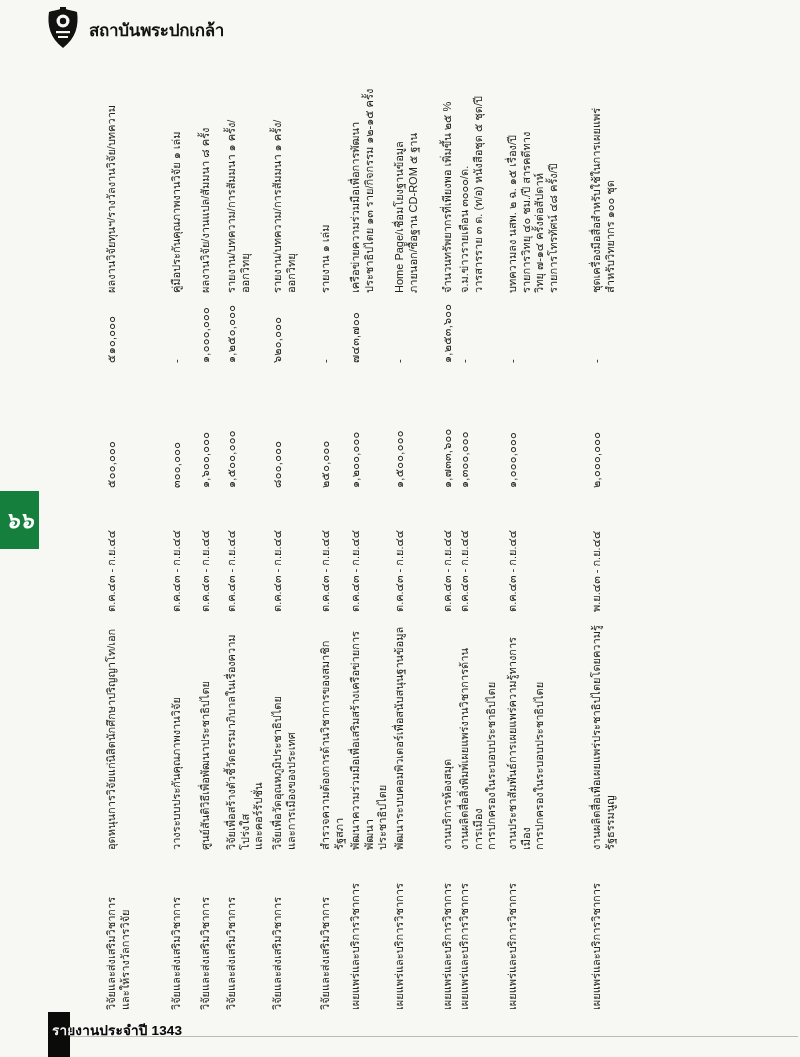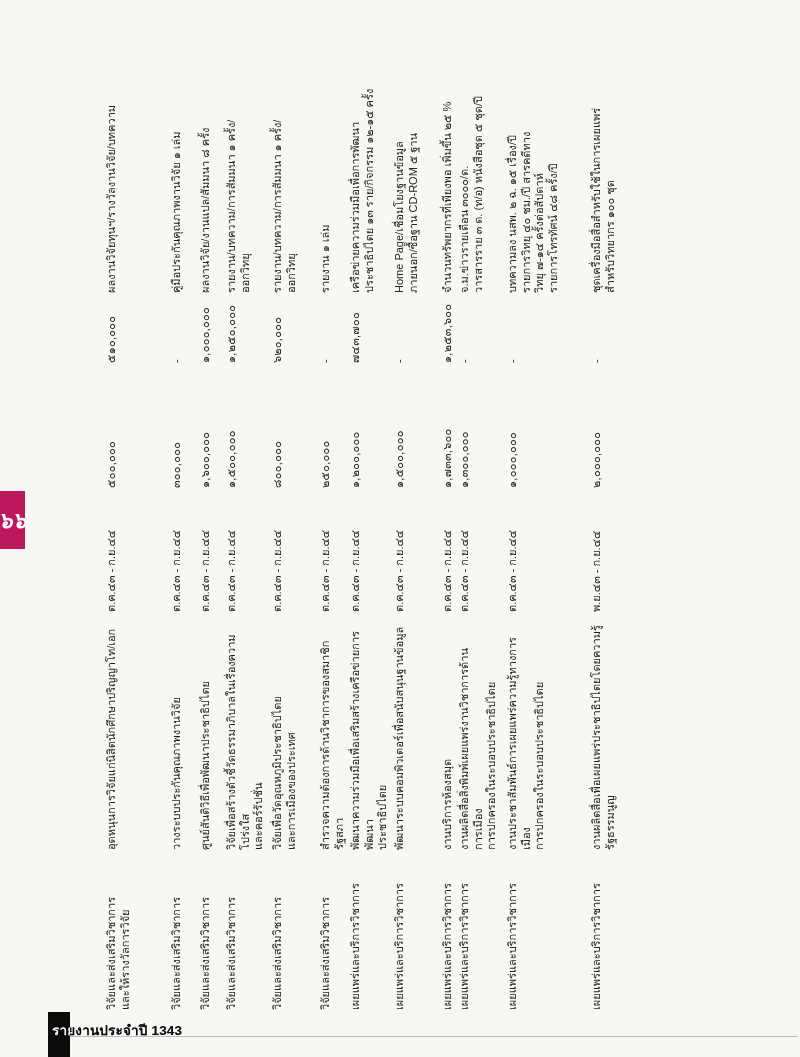--- a/index.html
+++ b/index.html
@@ -14,22 +14,22 @@
   }
   .scan-page { position:absolute; inset:0; background:#f7f7f4; }
 
   
   .brand { position:absolute; top:5px; left:46px; display:flex; align-items:center; gap:9px; }
   .crest { width:34px; height:44px; }
   .brand-name { font-size:17px; font-weight:bold; color:#121210; letter-spacing:-0.3px; padding-top:4px; }
 
   
   .page-tab {
-    position:absolute; left:0; top:491px; width:25px; height:58px;
-    background:#be185d; color:#ffffff;
+    position:absolute; left:0; top:491px; width:39px; height:58px;
+    background:#15803d; color:#ffffff;
     display:flex; align-items:center; justify-content:center;
     font-size:22px; font-weight:bold; font-style:italic;
   }
 
   
   .doc-rotated {
     position:absolute; left:90px; top:1010px;
     width:935px; height:650px;
     transform:rotate(-90deg); transform-origin:0 0;
   }
@@ -66,20 +66,31 @@
     font-size:13.5px; font-weight:bold;
     color:#ffffff; mix-blend-mode:difference;
     letter-spacing:0.2px; white-space:nowrap;
   }
 </style>
 </head>
 <body>
 
 <div class="scan-page">
 
+  <div class="brand">
+    <svg class="crest" viewBox="0 0 34 44">
+      <path d="M14 2 h6 v3 h-6 z" fill="#121210"></path>
+      <path d="M17 3 C24 6 30 6 31 7 C33 20 30 33 17 43 C4 33 1 20 3 7 C4 6 10 6 17 3 Z" fill="#121210"></path>
+      <circle cx="17" cy="16" r="6.5" fill="#f7f7f4"></circle>
+      <circle cx="17" cy="16" r="3.2" fill="#121210"></circle>
+      <rect x="10" y="26" width="14" height="2.2" fill="#f7f7f4"></rect>
+      <rect x="12" y="31" width="10" height="2" fill="#f7f7f4"></rect>
+    </svg>
+    <div class="brand-name">สถาบันพระปกเกล้า</div>
+  </div>
 
   <div class="page-tab">๖๖</div>
 
   <div class="doc-rotated">
     <div class="rows">
 
       <div class="trow">
         <div class="cell">วิจัยและส่งเสริมวิชาการ
 และให้รางวัลการวิจัย</div>
         <div class="cell">อุดหนุนการวิจัยแก่นิสิตนักศึกษาปริญญาโท/เอก</div>

